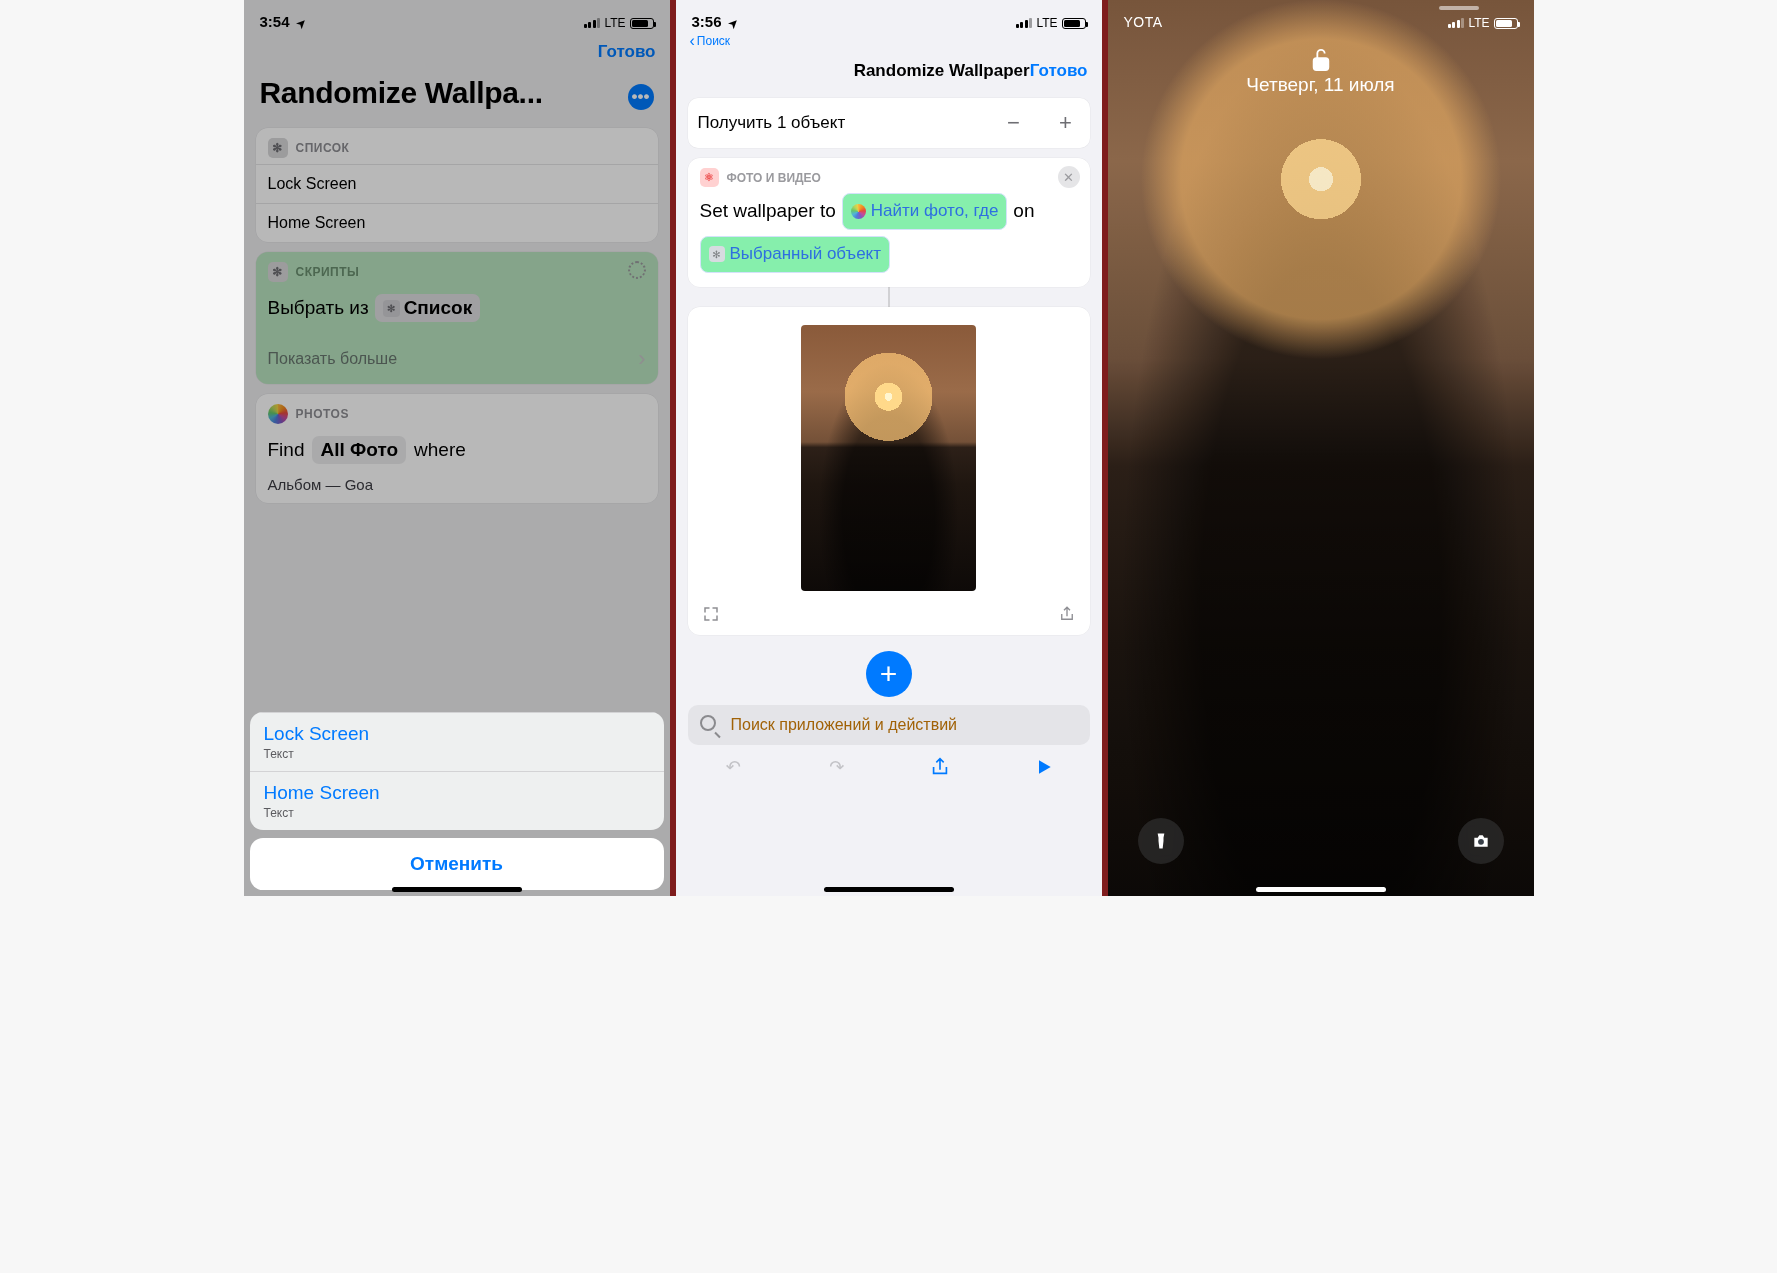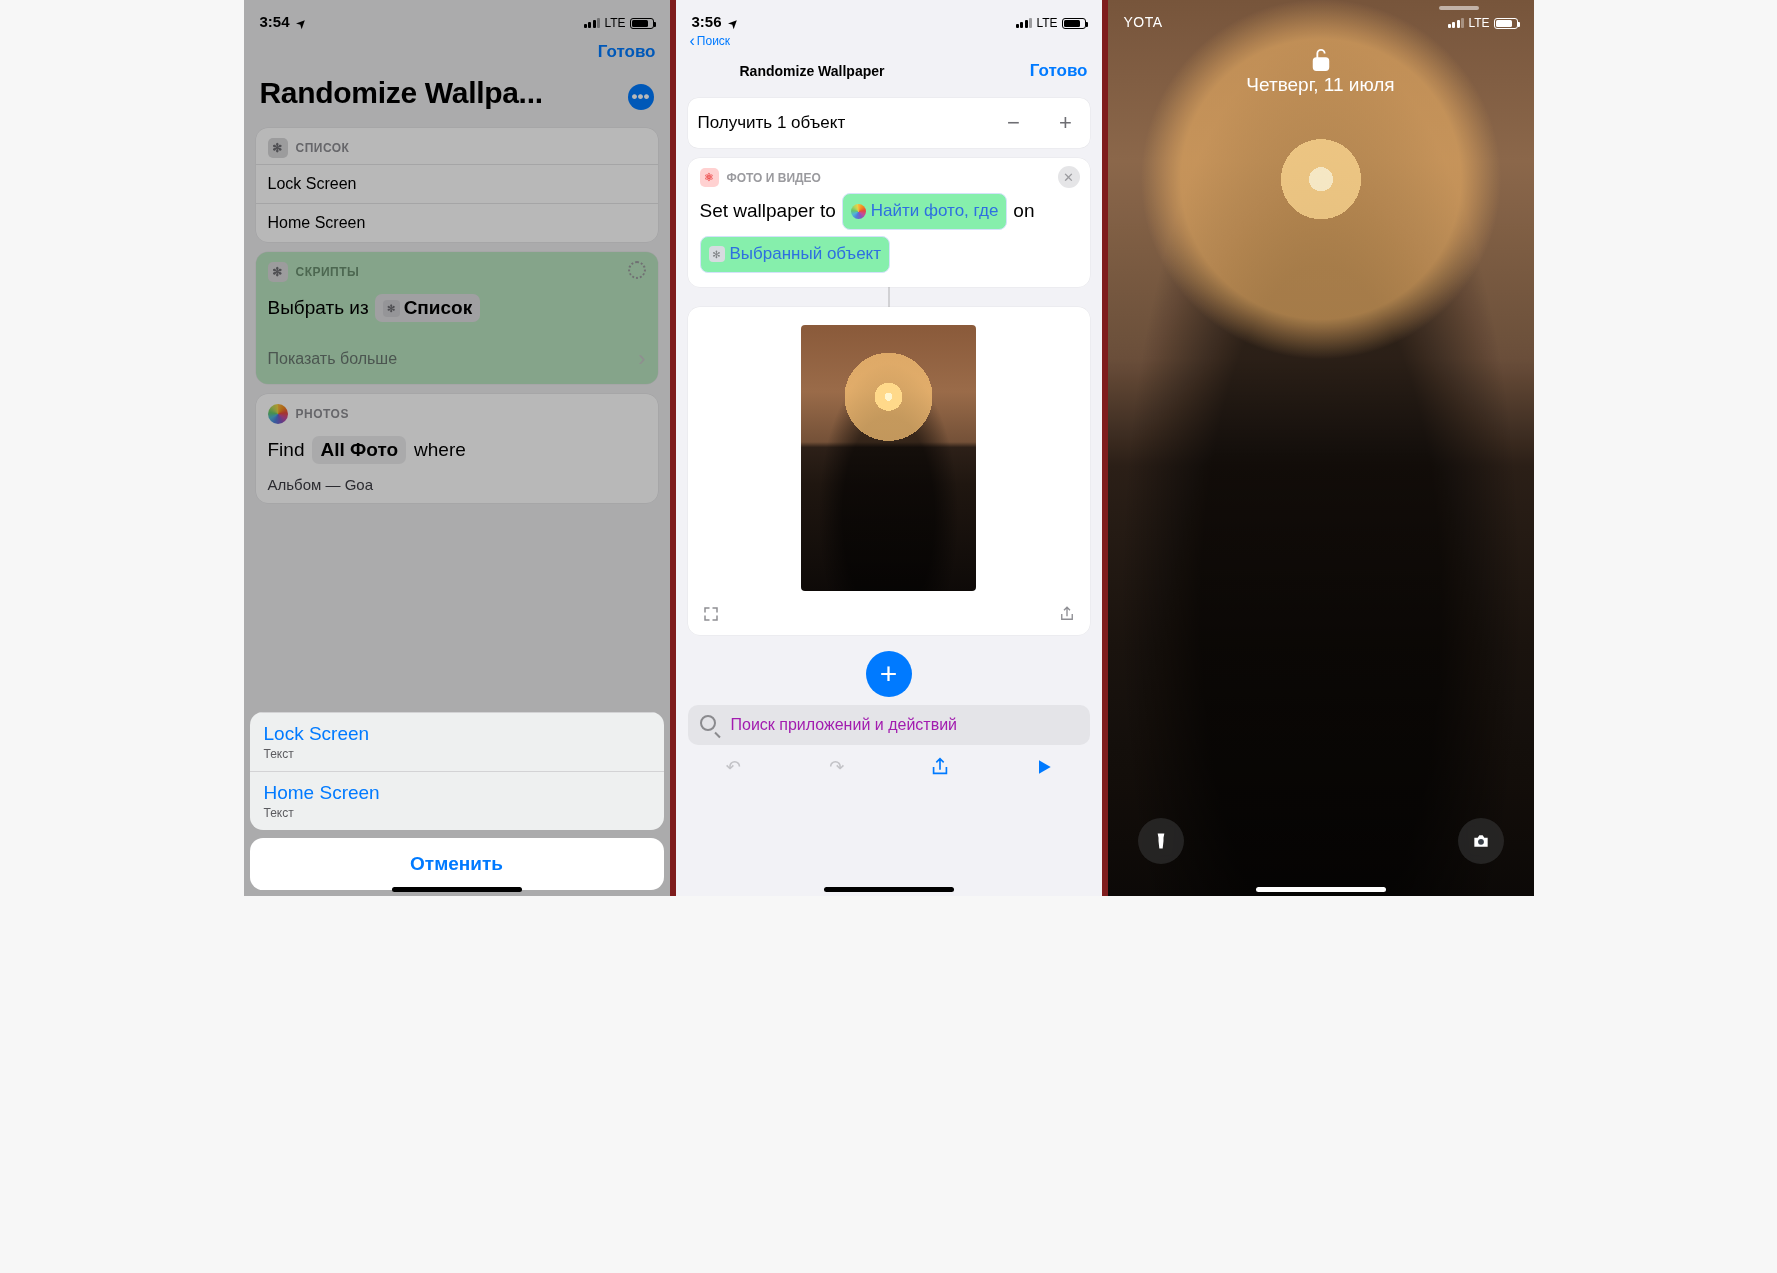--- a/index.html
+++ b/index.html
@@ -57,21 +57,21 @@
 .sheet-item .lbl { font-size:19px; color:#007aff; }
 .sheet-item .sub { font-size:12px; color:#5b5b5f; margin-top:2px; }
 .sheet-cancel { background:#fff; border-radius:13px; margin-top:8px; text-align:center; padding:15px; font-size:19px; font-weight:600; color:#007aff; }
 .home-ind { position:absolute; bottom:4px; left:50%; transform:translateX(-50%); width:130px; height:5px; border-radius:3px; background:#000; z-index:20; }
 
 
 .p2 { background:#f2f2f6; }
 .backlink { padding:0 14px; font-size:12px; color:#007aff; display:flex; align-items:center; gap:2px; }
 .backlink::before{content:"‹";font-size:16px;}
 .nav2 { height:42px; display:flex; align-items:center; padding:0 14px; }
-.nav2 .t { flex:1; text-align:left; font-size:14px; font-weight:600; }
+.nav2 .t { flex:1; text-align:right; font-size:17px; font-weight:600; }
 .nav2 .done { color:#007aff; font-weight:600; font-size:17px; }
 .get-row { background:#fff; margin:6px 12px 10px; border-radius:10px; padding:12px 10px; font-size:17px; font-weight:500; display:flex; align-items:center; justify-content:space-between; box-shadow:0 0 0 .5px rgba(0,0,0,.05);}
 .get-row .btns { display:flex; gap:24px; color:#6e6e73; font-size:22px; font-weight:300; }
 .stepbtn{width:28px;text-align:center;cursor:pointer;}
 .action-card { background:#fff; margin:0 12px; border-radius:12px; padding:10px 12px 14px; box-shadow:0 0 0 .5px rgba(0,0,0,.05); position:relative;}
 .ac-head { display:flex; align-items:center; gap:8px; color:#9a9a9e; font-size:12px; font-weight:600; }
 .ac-head .atom{width:19px;height:19px;border-radius:5px;background:#ffd1d1;display:flex;align-items:center;justify-content:center;font-size:11px;color:#e55;}
 .ac-close{position:absolute;right:10px;top:8px;width:22px;height:22px;border-radius:50%;background:#e5e5e7;color:#9a9a9e;display:flex;align-items:center;justify-content:center;font-size:13px;}
 .ac-body { margin-top:6px; font-size:19px; font-weight:500; line-height:1.7; display:flex;flex-wrap:wrap;gap:6px 6px;align-items:center;}
 .tok-blue{background:#86efac;border:1px solid #d4e2fa;border-radius:8px;padding:3px 8px;color:#2e6fe0;font-size:17px;font-weight:500;display:inline-flex;align-items:center;gap:5px;}
@@ -82,21 +82,21 @@
 .preview-img { width:175px; height:266px; border-radius:4px; overflow:hidden; position:relative; }
 .sunset { position:absolute; inset:0;
   background:
     radial-gradient(circle at 50% 27%, #fff6d0 0 4px, #ffd98a 4px 14px, rgba(255,200,120,.7) 14px 44px, transparent 44px),
     radial-gradient(ellipse at 50% 72%, rgba(0,0,0,.55) 0 46px, transparent 70px),
     linear-gradient(#8a5a3a 0%, #9a6b49 25%, #745138 44%, #2d2018 46%, #1f1610 60%, #0e0a08 100%);
 }
 .pv-tools { display:flex; justify-content:space-between; width:100%; margin-top:12px; color:#8e8e93; }
 .expand-icon,.share-icon{width:22px;height:22px;display:flex;align-items:center;justify-content:center;}
 .add-btn { width:46px; height:46px; border-radius:50%; background:#007aff; color:#fff; font-size:30px; font-weight:300; display:flex; align-items:center; justify-content:center; margin:16px auto 8px; }
-.search-bar { background:#e4e4e8; margin:4px 12px 0; border-radius:10px; padding:10px 12px; display:flex; align-items:center; gap:8px; color:#a21caf; font-size:16px; }
+.search-bar { background:#e4e4e8; margin:4px 12px 0; border-radius:10px; padding:10px 12px; display:flex; align-items:center; gap:8px; color:#a16207; font-size:16px; }
 .mag::before{content:"";width:12px;height:12px;border:2px solid #8a8a8e;border-radius:50%;display:inline-block;position:relative;}
 .mag::after{content:"";width:7px;height:2px;background:#8a8a8e;display:inline-block;transform:rotate(45deg);position:relative;left:-2px;top:5px;}
 .toolbar { height:44px; display:flex; align-items:center; justify-content:space-around; padding:0 6px; }
 .tb-icon{width:30px;height:30px;display:flex;align-items:center;justify-content:center;color:#c3c3c7;font-size:18px;}
 .tb-share{color:#007aff;font-size:20px;}
 .tb-play{color:#007aff;}
 .tb-play svg{fill:#007aff;}
 .undo::before{content:"↶";} .redo::before{content:"↷";}
 
 

